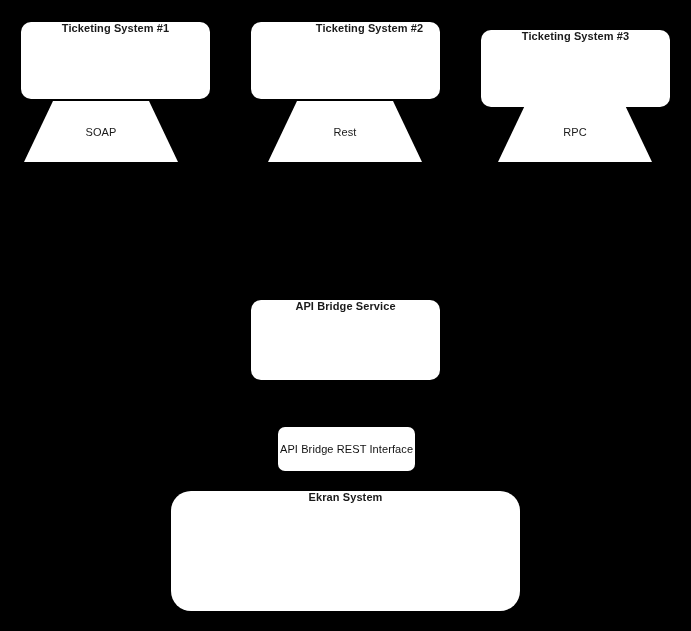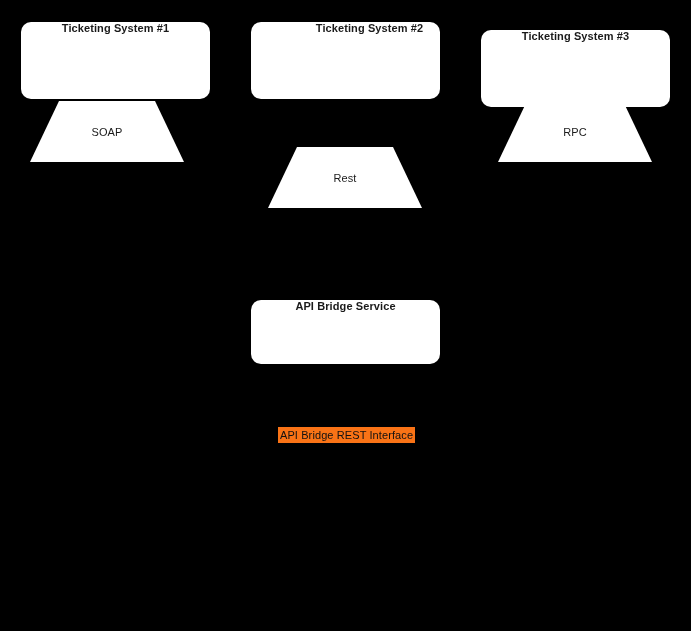--- a/index.html
+++ b/index.html
@@ -65,47 +65,48 @@
     width: 154px;
     height: 61px;
     display: flex;
     align-items: center;
     justify-content: center;
     font-size: 11px;
     color: #1a1a1a;
     white-space: nowrap;
     letter-spacing: 0.1px;
   }
-  #trapezoid-1 { left: 30px; }
-  #trapezoid-2 { left: 268px; margin-top: 46px; }
+  #trapezoid-1 { left: 24px; }
+  #trapezoid-2 { left: 268px; }
   #trapezoid-3 { left: 498px; text-align: right; }
 
   
   #api-bridge-service-box {
     left: 251px;
     top: 300px;
     width: 189px;
-    height: 64px;
+    height: 80px;
   }
 
   
   #api-bridge-rest-interface-label {
     position: absolute;
     left: 278px;
     top: 427px;
     height: 16px;
-    padding: 0 2px;
-    background: #f97316;
+    padding: 14px 2px;
+    background: #ffffff;
     display: flex;
     align-items: center;
     justify-content: center;
     font-size: 11px;
     color: #111111;
     white-space: nowrap;
     letter-spacing: 0.1px;
+    border-radius: 7px;
   }
 
   
   #ekran-system-box {
     left: 171px;
     top: 491px;
     width: 349px;
     height: 120px;
     border-radius: 20px;
   }
@@ -144,14 +145,17 @@
     </svg>
     <span class="trap-label">RPC</span>
   </div>
 
   <div class="node-box" id="api-bridge-service-box">
     <span class="node-label">API Bridge Service</span>
   </div>
 
   <div id="api-bridge-rest-interface-label">API Bridge REST Interface</div>
 
+  <div class="node-box" id="ekran-system-box">
+    <span class="node-label">Ekran System</span>
+  </div>
 
 </div>
 
 </body></html>

